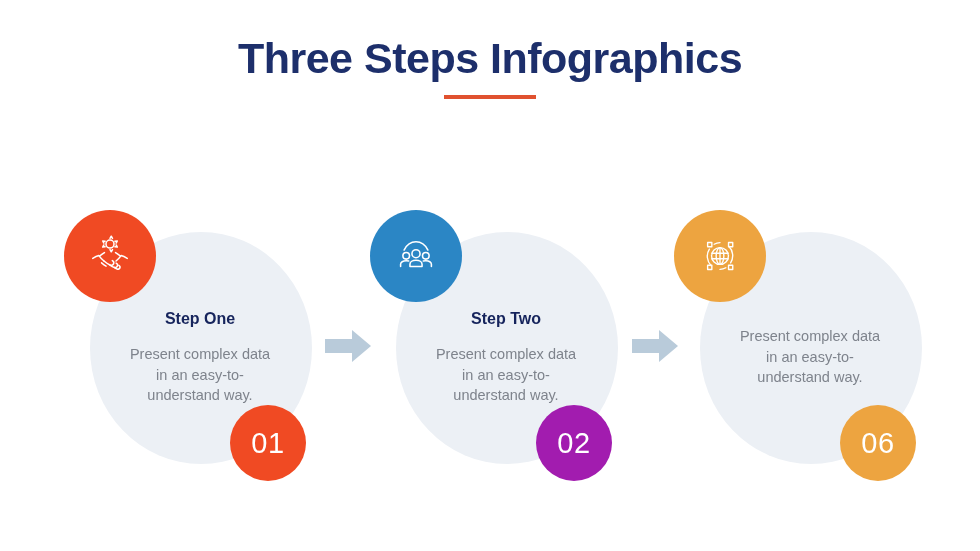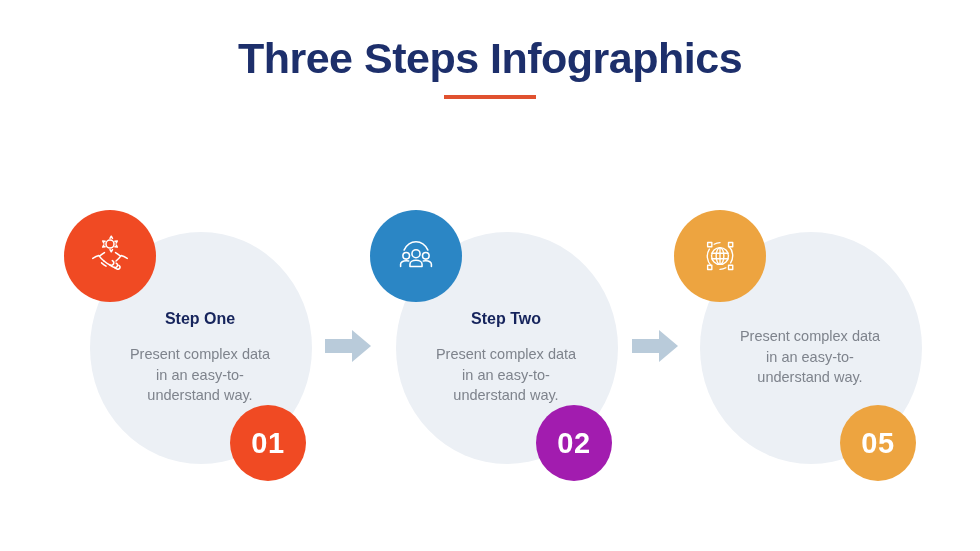--- a/index.html
+++ b/index.html
@@ -123,21 +123,21 @@
     left: 195px;
     top: 205px;
     width: 76px;
     height: 76px;
     border-radius: 50%;
     display: flex;
     align-items: center;
     justify-content: center;
     color: #ffffff;
     font-size: 29px;
-    font-weight: bold;
+    font-weight: normal;
     letter-spacing: 0.5px;
     z-index: 4;
   }
 
   
   .arrow {
     position: absolute;
     top: 330px;
     width: 46px;
     height: 32px;
@@ -232,21 +232,21 @@
             <rect x="33.3" y="9.3" width="4.6" height="4.6"></rect>
             <rect x="10.5" y="34.1" width="4.6" height="4.6"></rect>
           </svg>
         </span>
       </div>
 
       <div class="step-text">
         <div class="step-desc">Present complex data in an easy-to-understand way.</div>
       </div>
 
-      <div class="badge" style="background:#eda440;">05</div>
+      <div class="badge" style="background:#eda440;">06</div>
     </div>
 
   </div>
 
   <div class="arrow arrow-1">
     <svg width="46" height="32" viewBox="0 0 46 32">
       <polygon points="0,9 27,9 27,0 46,16 27,32 27,23 0,23" fill="#b9cbda"></polygon>
     </svg>
   </div>
   <div class="arrow arrow-2">

